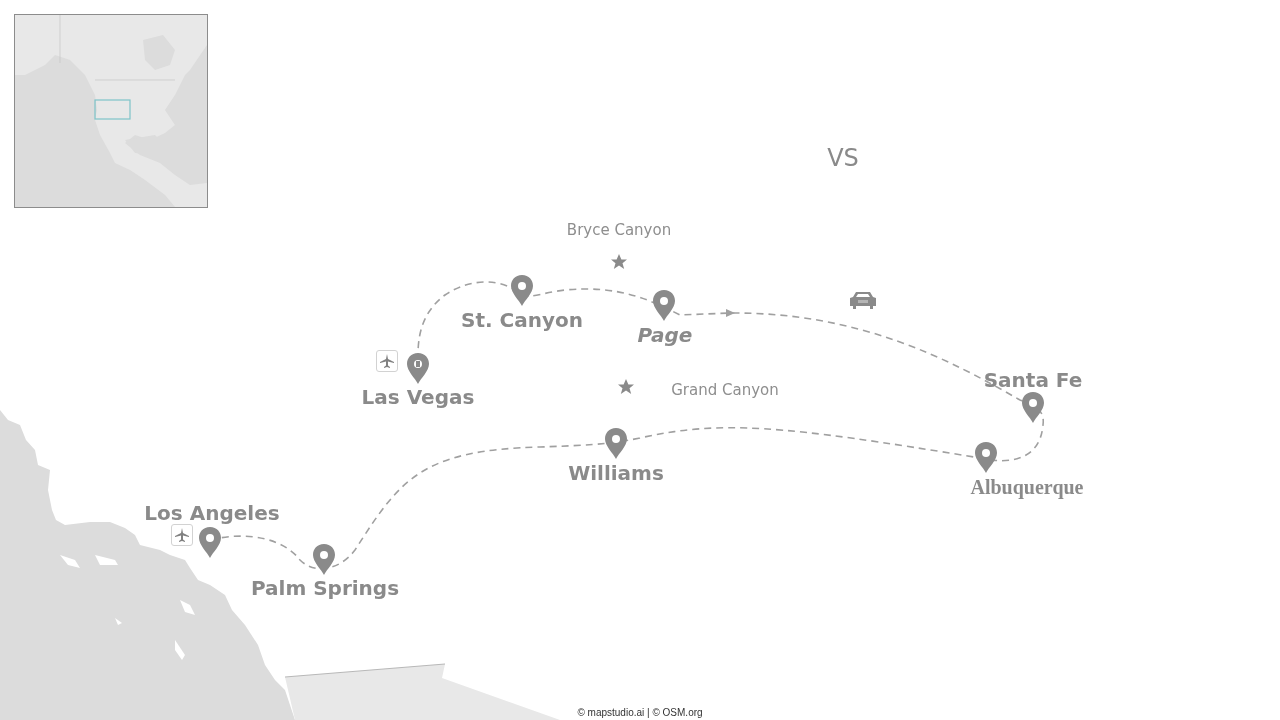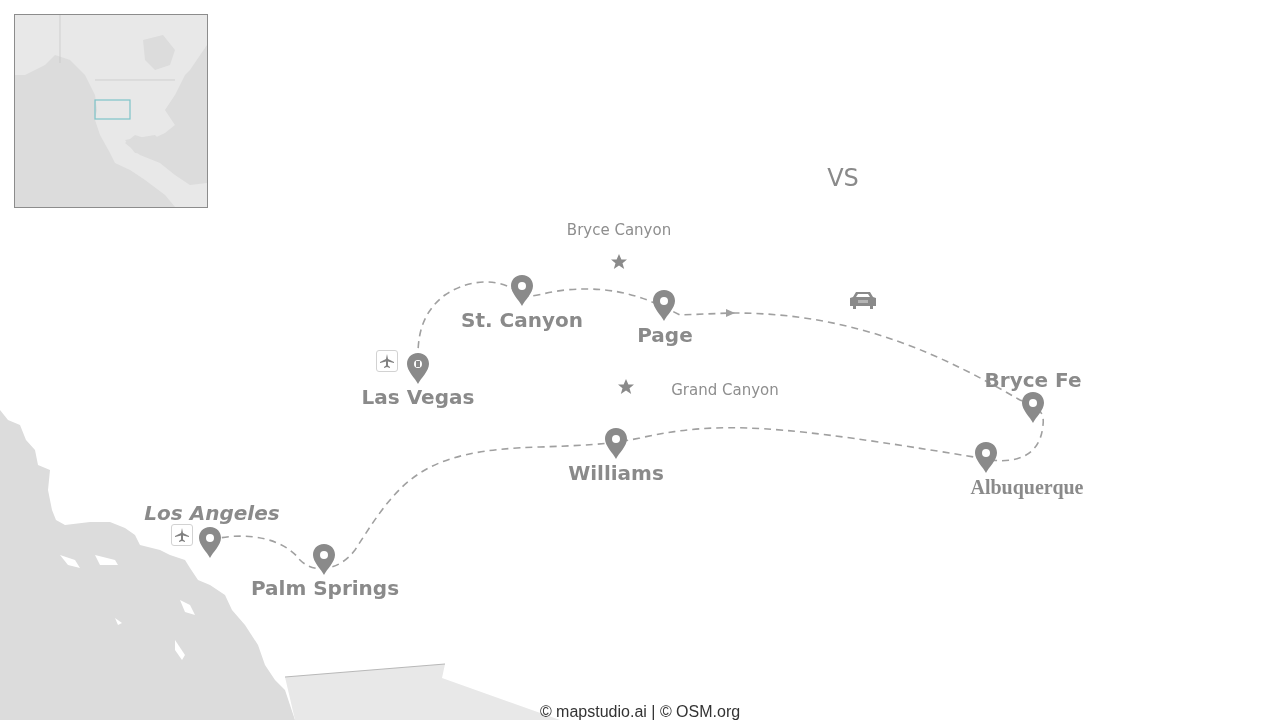--- a/index.html
+++ b/index.html
@@ -1,24 +1,24 @@
 <!DOCTYPE html>
 <html><head>
 <meta charset="utf-8">
 <style>
   html, body { margin: 0; padding: 0; }
   body { width: 1280px; height: 720px; position: relative; overflow: hidden; background: #ffffff; font-family: "DejaVu Sans", sans-serif; }
   .map-canvas { position: absolute; left: 0; top: 0; width: 1280px; height: 720px; }
   .label { position: absolute; color: #8a8a8a; white-space: nowrap; transform: translate(-50%, -50%); }
   .city { font-weight: bold; font-size: 20px; }
   .poi { font-size: 15px; color: #8e8e8e; }
-  .region { font-size: 24px; color: #8a8a8a; margin-top: 20px; }
+  .region { font-size: 24px; color: #8a8a8a; }
   .inset { position: absolute; left: 14px; top: 14px; width: 192px; height: 192px; border: 1px solid #8c8c8c; background: #dcdcdc; overflow: hidden; }
   .inset svg { position: absolute; left: 0; top: 0; }
-  .attribution { position: absolute; left: 640px; top: 712px; transform: translate(-50%, -50%); font-size: 16px; color: #333; font-family: "Liberation Sans", sans-serif; white-space: nowrap; }
+  .attribution { position: absolute; left: 640px; top: 712px; transform: translate(-50%, -50%); font-size: 10px; color: #333; font-family: "Liberation Sans", sans-serif; white-space: nowrap; }
   .icon-box { position: absolute; width: 20px; height: 20px; border: 1px solid #d2d2d2; border-radius: 3px; background: #fff; display: flex; align-items: center; justify-content: center; }
 </style>
 </head>
 <body>
 
 <div class="map-canvas">
   <svg width="1280" height="720" viewBox="0 0 1280 720">
 
     <path d="M0,410 L8,420 L20,425 L26,440 L35,450 L38,465 L50,470 L48,490 L52,510 L56,520 L65,525 L90,522 L110,522 L125,528 L135,535 L140,545 L160,550 L170,555 L185,560 L190,568 L198,580 L210,585 L225,595 L232,610 L245,625 L258,645 L265,665 L275,680 L285,690 L290,705 L295,720 L0,720 Z" fill="#dcdcdc"></path>
 
@@ -77,26 +77,26 @@
   </div>
   <div class="icon-box" style="left:376px;top:350px;">
     <svg width="16" height="16" viewBox="0 0 16 16">
       <path d="M8,1 L9,6 L15,9 L15,10 L9,8.5 L9,12.5 L11,14 L11,15 L8,14 L5,15 L5,14 L7,12.5 L7,8.5 L1,10 L1,9 L7,6 Z" fill="#808080"></path>
     </svg>
   </div>
 
   
   <div class="label region" style="left:843px;top:158px;">VS</div>
 
-  <div class="label city" style="left:212px;top:513px;font-style:italic;">Los Angeles</div>
+  <div class="label city" style="left:212px;top:513px;">Los Angeles</div>
   <div class="label city" style="left:325px;top:588px;text-align:right;">Palm Springs</div>
   <div class="label city" style="left:418px;top:397px;">Las Vegas</div>
   <div class="label city" style="left:522px;top:320px;">St. Canyon</div>
-  <div class="label city" style="left:665px;top:335px;">Page</div>
-  <div class="label city" style="left:1033px;top:380px;">Bryce Fe</div>
+  <div class="label city" style="left:665px;top:335px;font-style:italic;">Page</div>
+  <div class="label city" style="left:1033px;top:380px;">Santa Fe</div>
   <div class="label city" style="left:1027px;top:487px;font-family:Liberation Serif, serif;">Albuquerque</div>
   <div class="label city" style="left:616px;top:473px;text-align:right;">Williams</div>
 
   <div class="label poi" style="left:619px;top:230px;">Bryce Canyon</div>
   <div class="label poi" style="left:725px;top:390px;">Grand Canyon</div>
 </div>
 
 <div class="inset">
   <svg width="192" height="192" viewBox="0 0 192 192">
     <rect width="192" height="192" fill="#dcdcdc"></rect>

